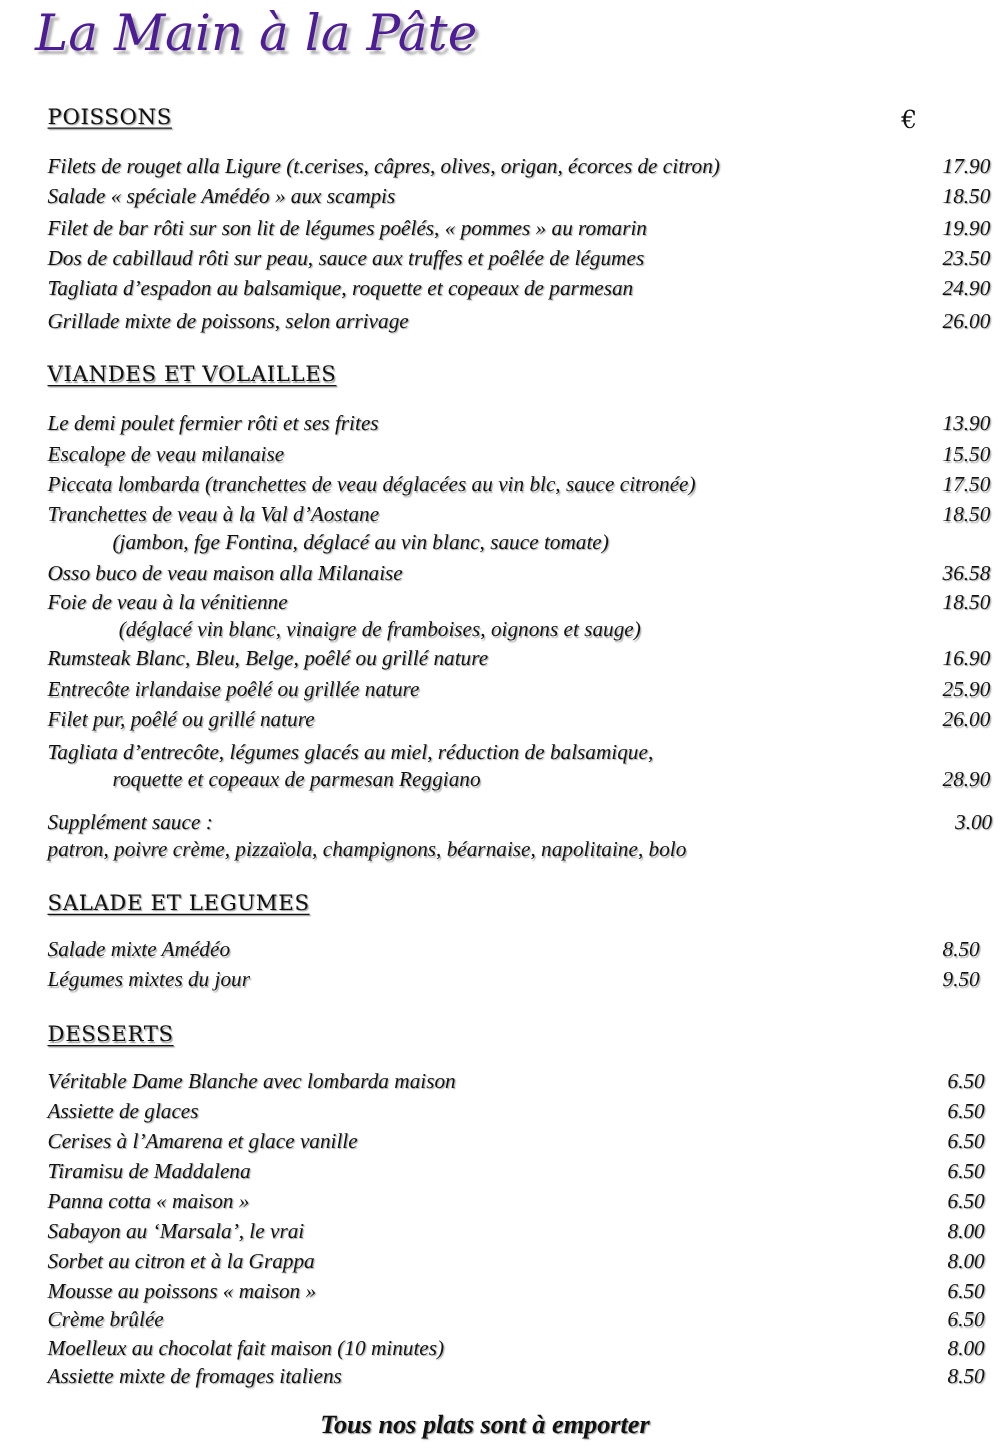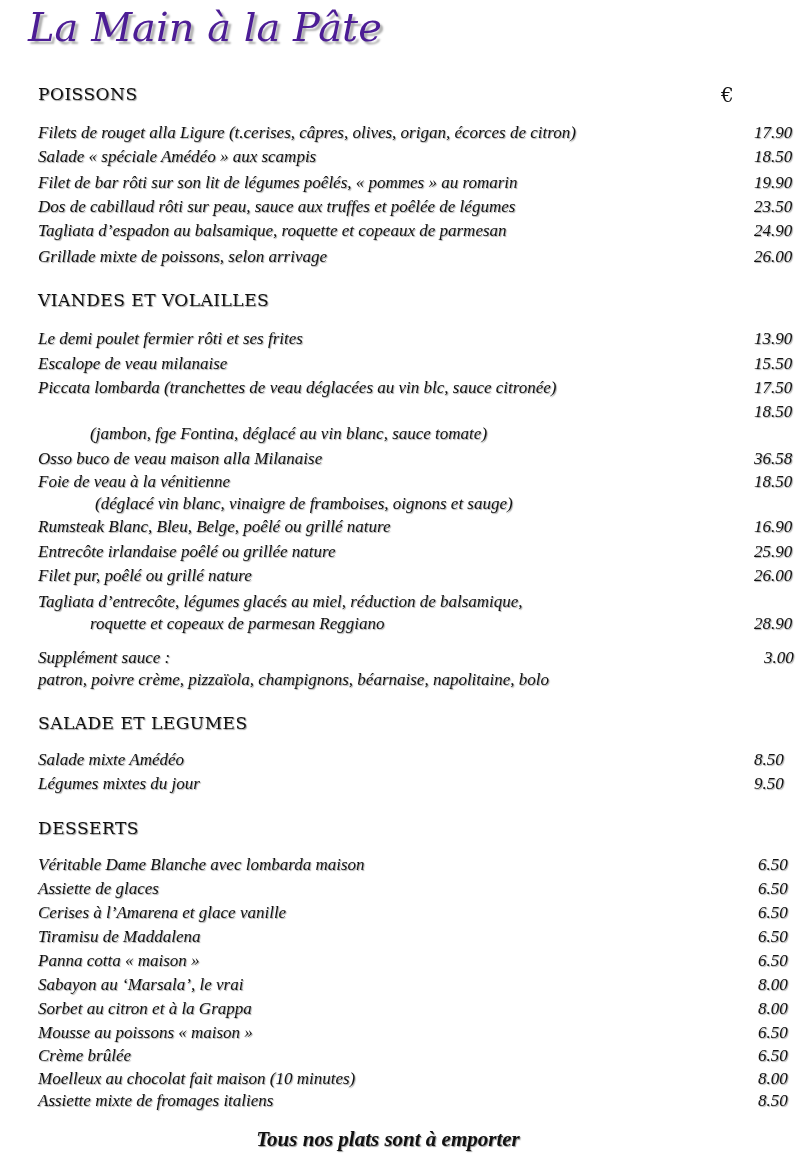--- a/index.html
+++ b/index.html
@@ -7,21 +7,21 @@
   .title {
     position: absolute; left: 28px; top: 4px;
     font-family: "DejaVu Serif", serif; font-style: italic;
     font-size: 40px; color: #4c1d95;
     text-shadow: 3px 3px 2px #b0b0b0;
     letter-spacing: 0px; white-space: nowrap;
   }
   .heading {
     position: absolute; left: 38px;
     font-family: "DejaVu Serif", serif; font-size: 17px; font-weight: normal;
-    color: #111; text-underline-offset: 3px;
+    color: #111; text-decoration: underline; text-underline-offset: 3px;
     text-shadow: 1px 1px 1px #999; white-space: nowrap; letter-spacing: 0.5px;
   }
   .euro {
     position: absolute; left: 721px; top: 83px;
     font-family: "DejaVu Serif", serif; font-size: 20px; color: #111;
   }
   .row { position: absolute; left: 0; width: 653px; height: 22px; }
   .name, .price, .sub {
     position: absolute; white-space: nowrap;
     font-family: "Liberation Serif", serif; font-style: italic;
@@ -78,20 +78,21 @@
 </div>
 <div class="row" style="top:354px">
   <span class="name">Escalope de veau milanaise</span>
   <span class="price">15.50</span>
 </div>
 <div class="row" style="top:378px">
   <span class="name">Piccata lombarda (tranchettes de veau déglacées au vin blc, sauce citronée)</span>
   <span class="price">17.50</span>
 </div>
 <div class="row" style="top:402px">
+  <span class="name">Tranchettes de veau à la Val d’Aostane</span>
   <span class="price">18.50</span>
 </div>
 <div class="row" style="top:424px">
   <span class="sub">(jambon, fge Fontina, déglacé au vin blanc, sauce tomate)</span>
 </div>
 <div class="row" style="top:449px">
   <span class="name">Osso buco de veau maison alla Milanaise</span>
   <span class="price">36.58</span>
 </div>
 <div class="row" style="top:472px">

